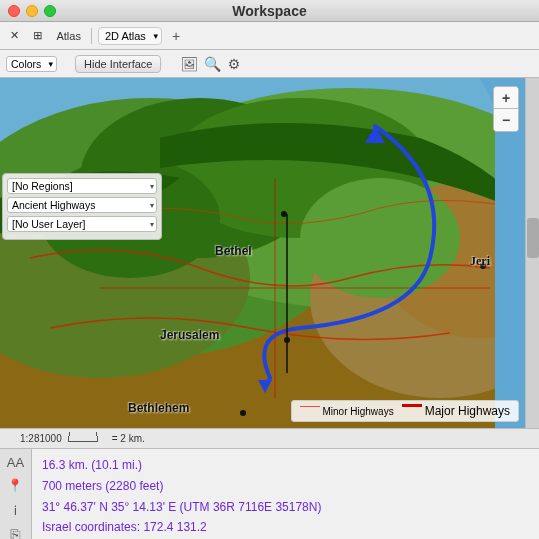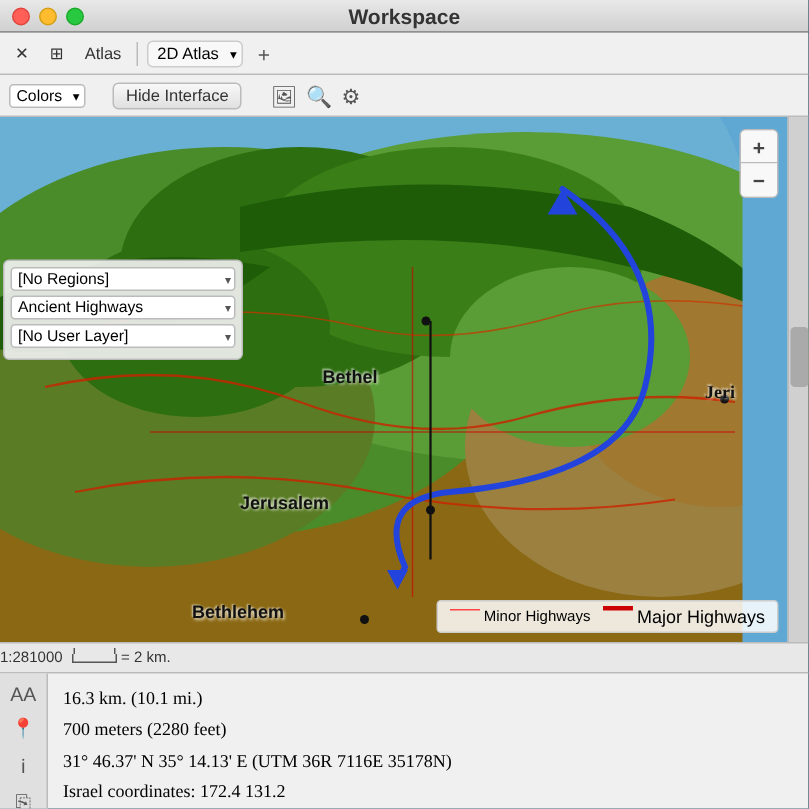--- a/index.html
+++ b/index.html
@@ -281,29 +281,29 @@
     }
     .zoom-btn:last-child { border-bottom: none; }
 
     
     .scale-bar-area {
       height: 20px;
       background: #e8e8e8;
       border-top: 1px solid #bbb;
       display: flex;
       align-items: center;
-      padding: 0 0;
+      padding: 0 20px;
       font-size: 10px;
       color: #333;
       gap: 6px;
     }
     .scale-bar {
       display: flex;
       align-items: center;
-      gap: 3px;
+      gap: 14px;
     }
     .scale-line {
       width: 30px;
       height: 6px;
       border: 1px solid #555;
       border-top: none;
       position: relative;
     }
     .scale-line::before {
       content: '';
@@ -348,23 +348,22 @@
     }
     .info-text-col {
       flex: 1;
       padding: 8px 10px;
       display: flex;
       flex-direction: column;
       gap: 4px;
     }
     .info-line {
       font-size: 12px;
-      color: #000000;
+      color: #6d28d9;
       line-height: 1.4;
-      font-family: Liberation Serif, serif;
     }
 
     
     .arrow-svg {
       position: absolute;
       top: 0; left: 0;
       width: 100%;
       height: 100%;
       pointer-events: none;
     }

